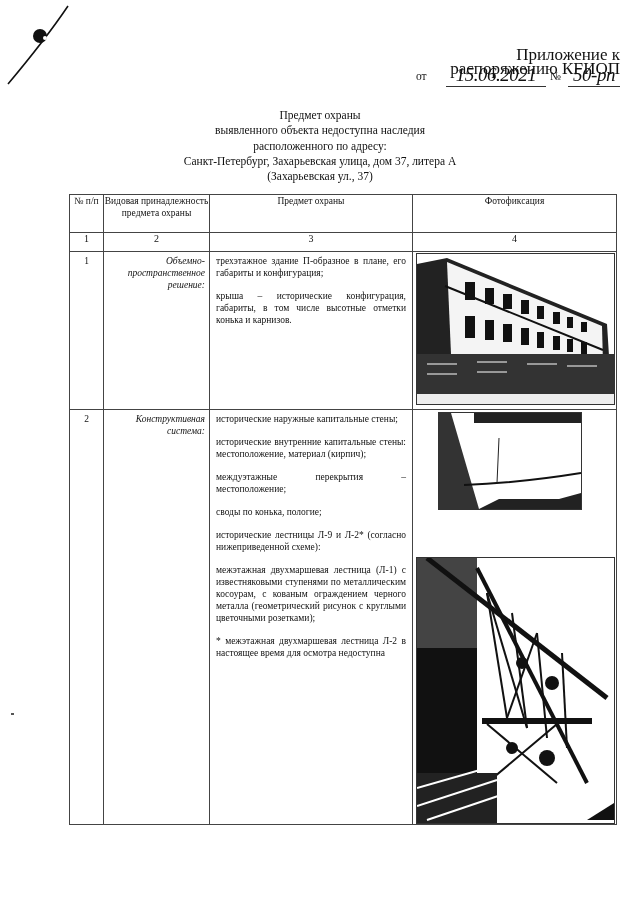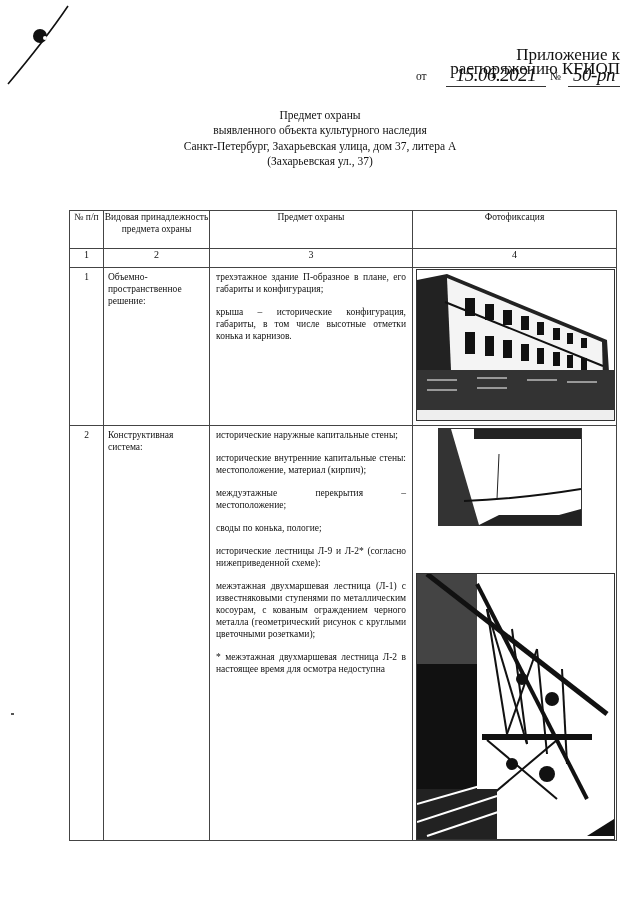--- a/index.html
+++ b/index.html
@@ -6,27 +6,27 @@
   body { width:640px; height:905px; position:relative; overflow:hidden;
          font-family:"Liberation Serif", "DejaVu Serif", serif; color:#111; }
   .abs { position:absolute; }
   .mark { left:0; top:0; width:90px; height:90px; }
   .appendix { left:420px; top:48px; width:200px; text-align:right; font-size:17px; line-height:14px; }
   .order-line { left:410px; top:66px; width:210px; font-size:11.5px; }
   .order-line .lbl { position:absolute; top:4px; }
   .order-line .hw { position:absolute; top:-2px; font-family:Liberation Serif, serif; font-style:italic;
         font-size:19px; color:#111; border-bottom:1px solid #333; text-align:center; letter-spacing:-0.5px; }
   .title { left:140px; top:108px; width:360px; text-align:center; font-size:11.5px; line-height:15.3px; }
-  table.main { position:absolute; left:69px; top:210px; width:547px; border-collapse:collapse;
+  table.main { position:absolute; left:69px; top:194px; width:547px; border-collapse:collapse;
                font-size:9.5px; line-height:12px; table-layout:fixed; }
   table.main td { border:1px solid #444; vertical-align:top; padding:0; }
   .hdr td { text-align:center; vertical-align:middle; height:37px; }
   .nums td { text-align:center; height:18px; vertical-align:middle; font-size:10px; }
   .c1 { text-align:center; padding-top:3px !important; }
-  .c2 { text-align:left; padding:3px 4px 0 4px !important; }
+  .c2 { text-align:right; padding:3px 4px 0 4px !important;font-style:italic; }
   .c3 { padding:3px 6px 0 6px !important; text-align:justify; }
   .c3 p { margin:0 0 11px 0; }
   .photo-cell { position:relative; }
   .photo { position:absolute; background:#fff; overflow:hidden; border:1px solid #333; }
 </style>
 </head>
 <body>
 
 <svg class="abs mark" viewBox="0 0 90 90">
   <path d="M68 6 Q45 40 8 84" stroke="#111" stroke-width="1.6" fill="none"></path>
@@ -38,21 +38,22 @@
 
 <div class="abs order-line">
   <span class="lbl" style="left:6px;">от</span>
   <span class="hw" style="left:36px;width:100px;">15.06.2021</span>
   <span class="lbl" style="left:140px;">№</span>
   <span class="hw" style="left:158px;width:52px;">50-рп</span>
 </div>
 
 <div class="abs title">
   <div>Предмет охраны</div>
-  <div>выявленного объекта культурного наследия</div>
+  <div>выявленного объекта недоступна наследия</div>
+  <div>расположенного по адресу:</div>
   <div>Санкт-Петербург, Захарьевская улица, дом 37, литера А</div>
   <div>(Захарьевская ул., 37)</div>
 </div>
 
 <table class="main">
   <colgroup>
     <col style="width:34px">
       <col style="width:106px">
       <col style="width:203px">
       <col style="width:204px">

